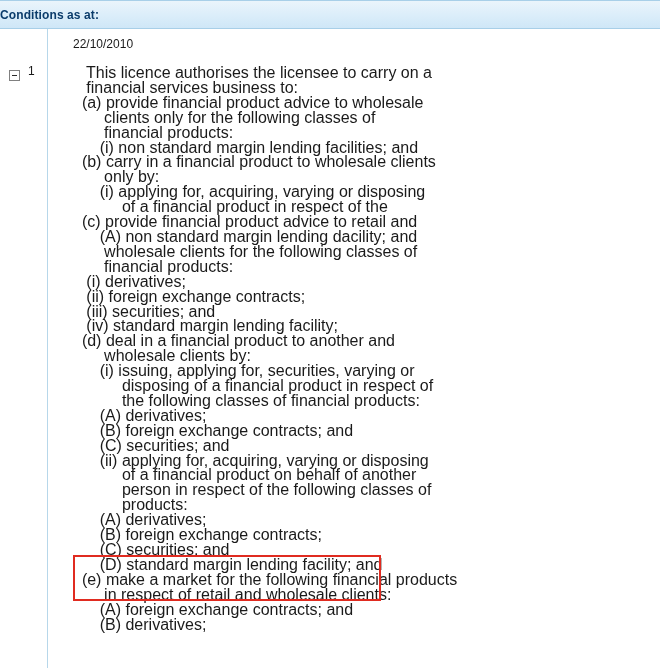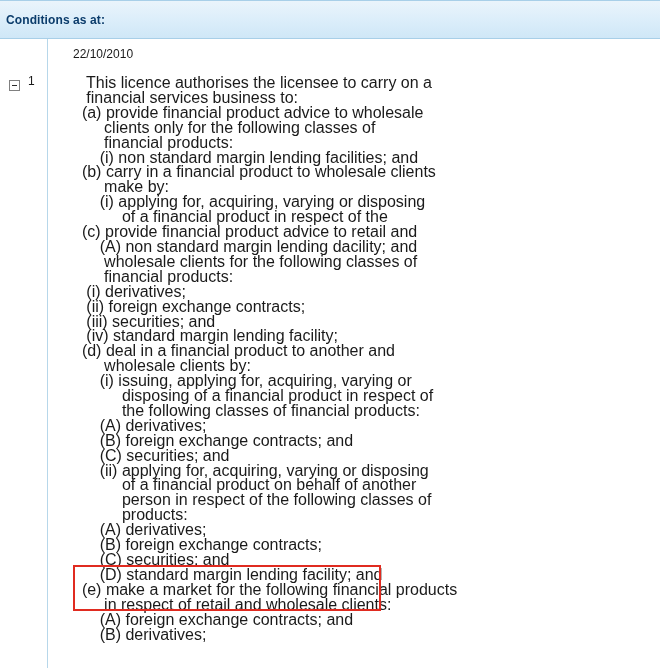--- a/index.html
+++ b/index.html
@@ -16,28 +16,27 @@
     overflow: hidden;
   }
   .page {
     position: relative;
     width: 660px;
     height: 668px;
     box-sizing: border-box;
   }
   
   .header {
-    height: 39px;
+    height: 29px;
     box-sizing: border-box;
     background: linear-gradient(to bottom, #eaf4fb 0%, #dceefa 50%, #cfe7f7 100%);
     border-top: 1px solid #a8cfe8;
     border-bottom: 1px solid #a8cfe8;
     display: flex;
     align-items: center;
-    padding-left: 6px;
   }
   .header-title {
     font-size: 12px;
     font-weight: bold;
     color: #0b3c6b;
     letter-spacing: 0.1px;
   }
   
   .body-area {
     position: relative;
@@ -137,34 +136,34 @@
       <div class="date-line">22/10/2010</div>
 
       <div class="clause-block">
         <div class="ln">   This licence authorises the licensee to carry on a</div>
         <div class="ln">   financial services business to:</div>
         <div class="ln">  (a) provide financial product advice to wholesale</div>
         <div class="ln">       clients only for the following classes of</div>
         <div class="ln">       financial products:</div>
         <div class="ln">      (i) non standard margin lending facilities; and</div>
         <div class="ln">  (b) carry in a financial product to wholesale clients</div>
-        <div class="ln">       make by:</div>
+        <div class="ln">       only by:</div>
         <div class="ln">      (i) applying for, acquiring, varying or disposing</div>
         <div class="ln">           of a financial product in respect of the</div>
         <div class="ln">  (c) provide financial product advice to retail and</div>
         <div class="ln">      (A) non standard margin lending dacility; and</div>
         <div class="ln">       wholesale clients for the following classes of</div>
         <div class="ln">       financial products:</div>
         <div class="ln">   (i) derivatives;</div>
         <div class="ln">   (ii) foreign exchange contracts;</div>
         <div class="ln">   (iii) securities; and</div>
         <div class="ln">   (iv) standard margin lending facility;</div>
         <div class="ln">  (d) deal in a financial product to another and</div>
         <div class="ln">       wholesale clients by:</div>
-        <div class="ln">      (i) issuing, applying for, acquiring, varying or</div>
+        <div class="ln">      (i) issuing, applying for, securities, varying or</div>
         <div class="ln">           disposing of a financial product in respect of</div>
         <div class="ln">           the following classes of financial products:</div>
         <div class="ln">      (A) derivatives;</div>
         <div class="ln">      (B) foreign exchange contracts; and</div>
         <div class="ln">      (C) securities; and</div>
         <div class="ln">      (ii) applying for, acquiring, varying or disposing</div>
         <div class="ln">           of a financial product on behalf of another</div>
         <div class="ln">           person in respect of the following classes of</div>
         <div class="ln">           products:</div>
         <div class="ln">      (A) derivatives;</div>

